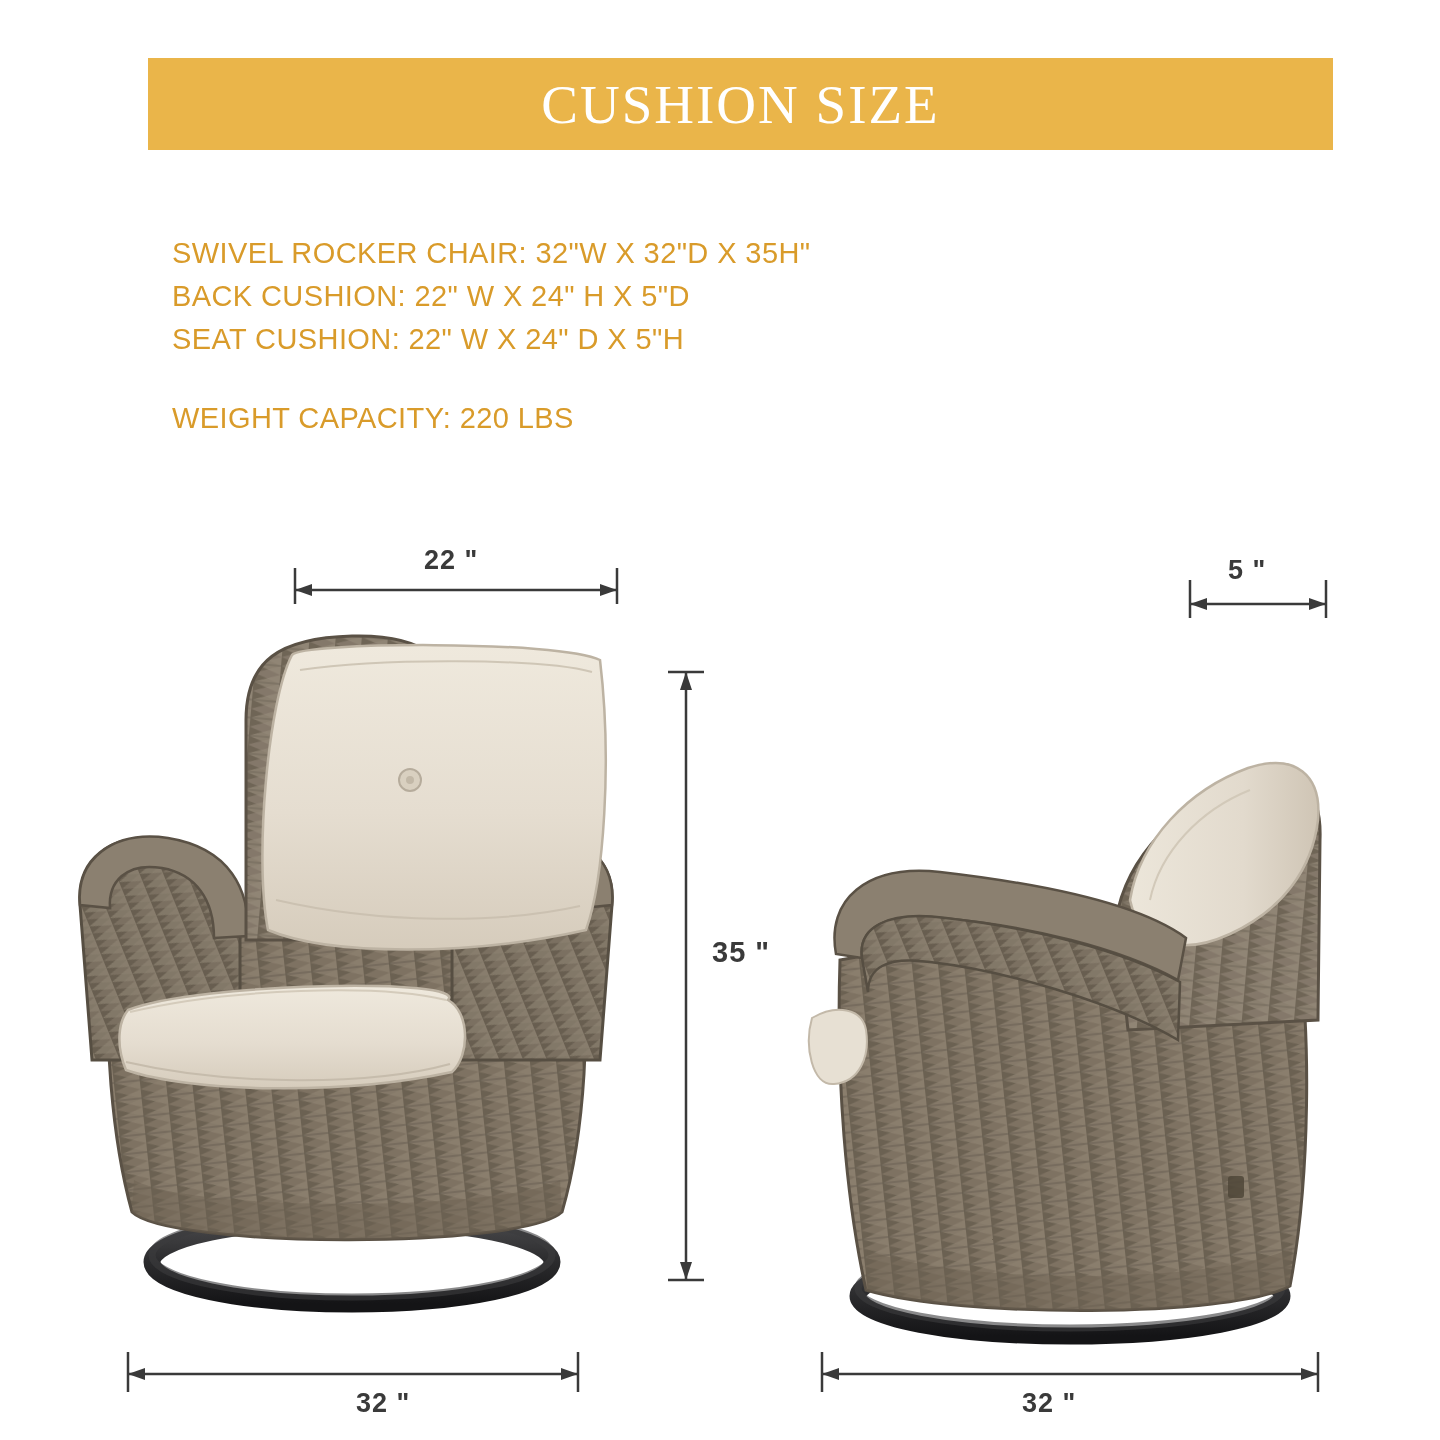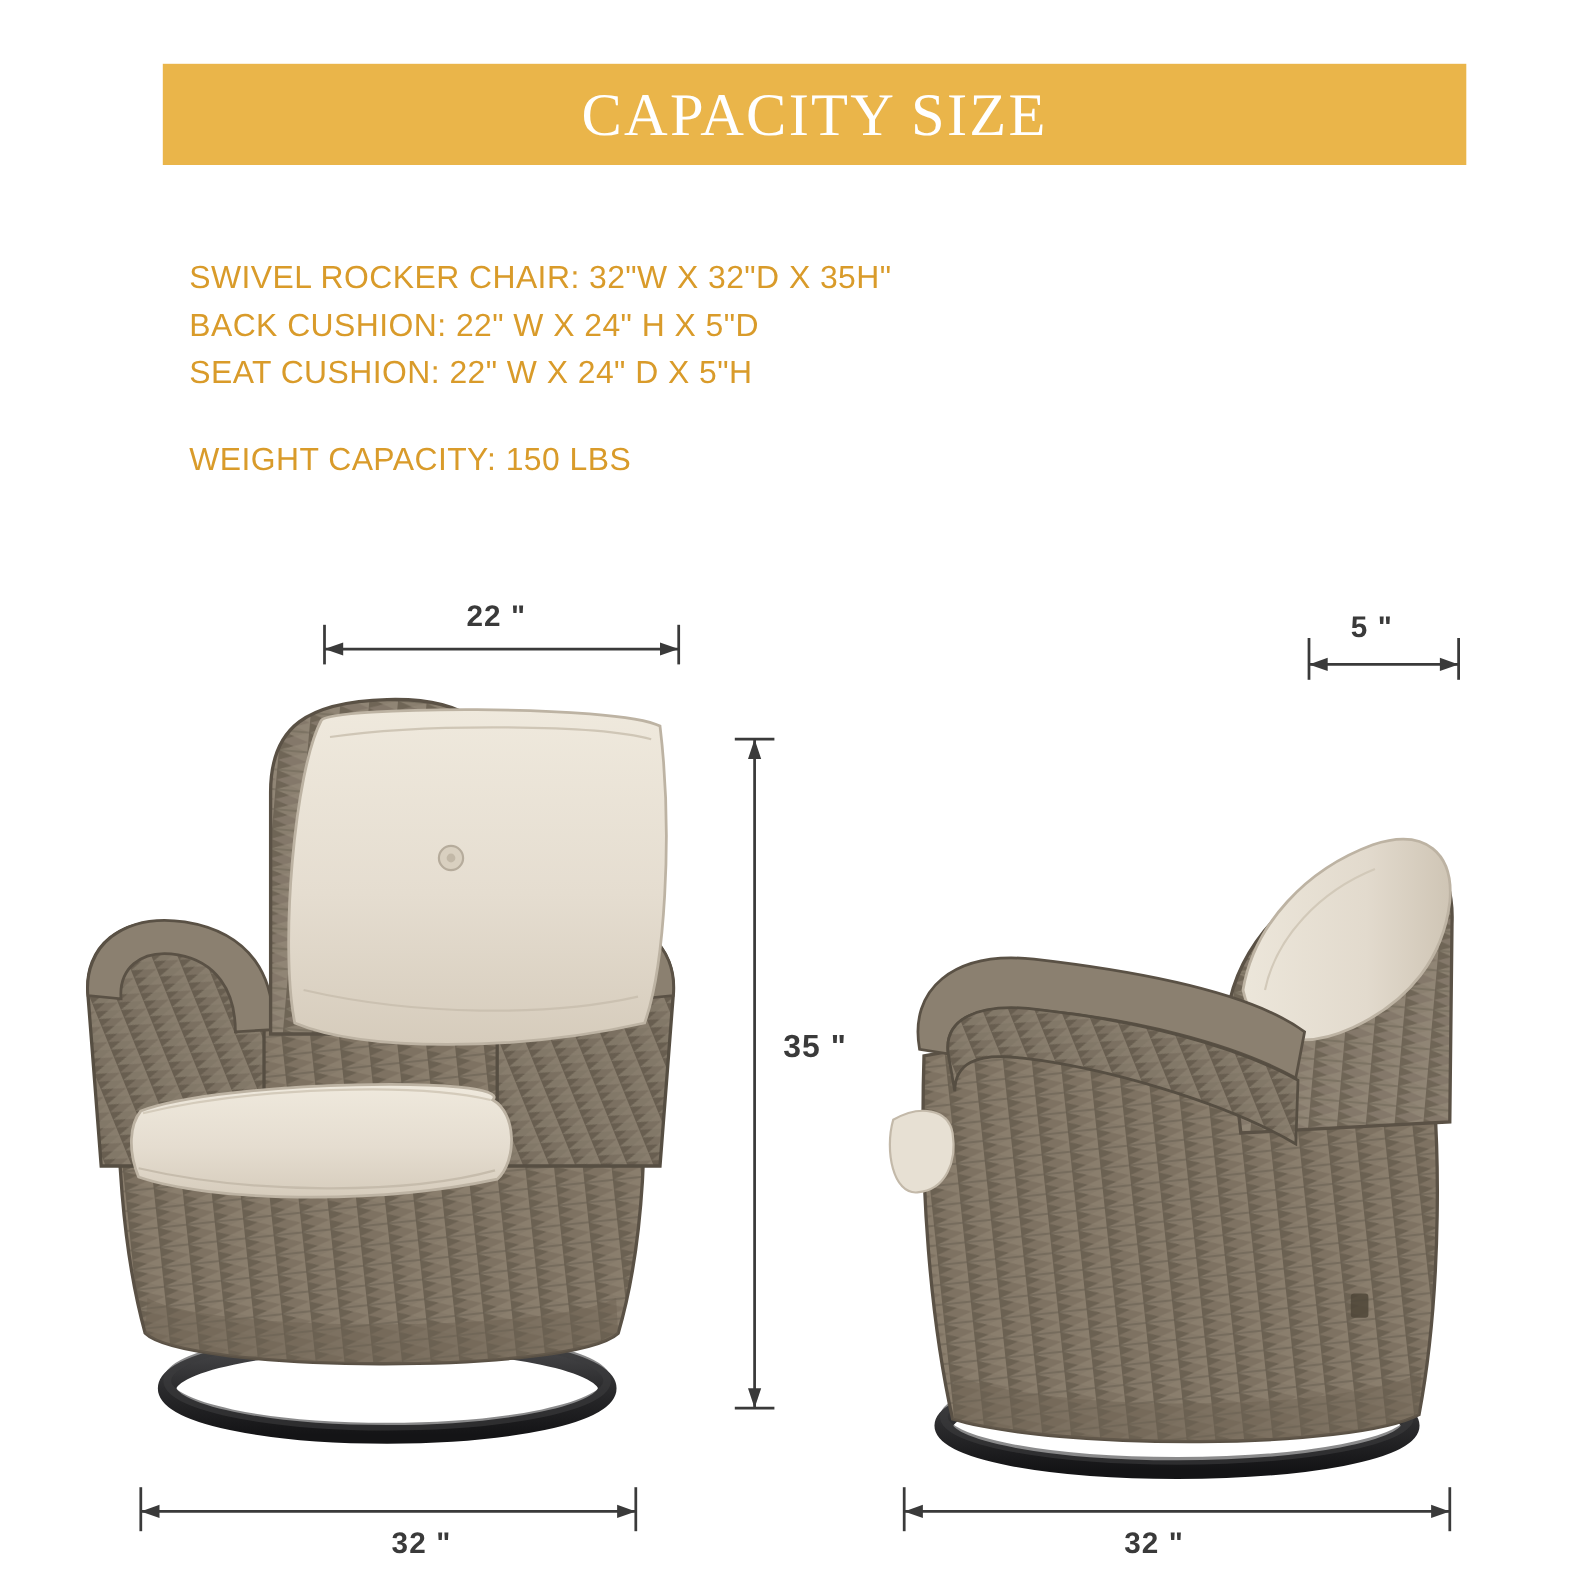--- a/index.html
+++ b/index.html
@@ -73,29 +73,29 @@
   #dim-top-left  { left: 424px; top: 545px; }
   #dim-top-right { left: 1228px; top: 555px; }
   #dim-right-h   { left: 712px; top: 936px; font-size: 29px; }
   #dim-bot-left  { left: 356px; top: 1388px; }
   #dim-bot-right { left: 1022px; top: 1388px; }
 </style>
 </head>
 <body>
 
 <div class="banner">
-  <div class="banner-title">CAPACITY SIZE</div>
+  <div class="banner-title">CUSHION SIZE</div>
 </div>
 
 <div class="specs">
   <div>SWIVEL ROCKER CHAIR: 32"W X 32"D X 35H"</div>
   <div>BACK CUSHION: 22" W X 24" H X 5"D</div>
   <div>SEAT CUSHION: 22" W X 24" D X 5"H</div>
   <span class="gap"></span>
-  <div>WEIGHT CAPACITY: 150 LBS</div>
+  <div>WEIGHT CAPACITY: 220 LBS</div>
 </div>
 
 <div class="stage">
 <svg width="1440" height="1440" viewBox="0 0 1440 1440" xmlns="http://www.w3.org/2000/svg">
   <defs>
 
     <pattern id="wicker" width="26" height="18" patternUnits="userSpaceOnUse" patternTransform="rotate(-6)">
       <rect width="26" height="18" fill="#7e7262"></rect>
       <path d="M0 0 L26 9 L0 18 Z" fill="#6b6152"></path>
       <path d="M26 0 L0 9 L26 18 Z" fill="#8d8170" opacity="0.75"></path>

